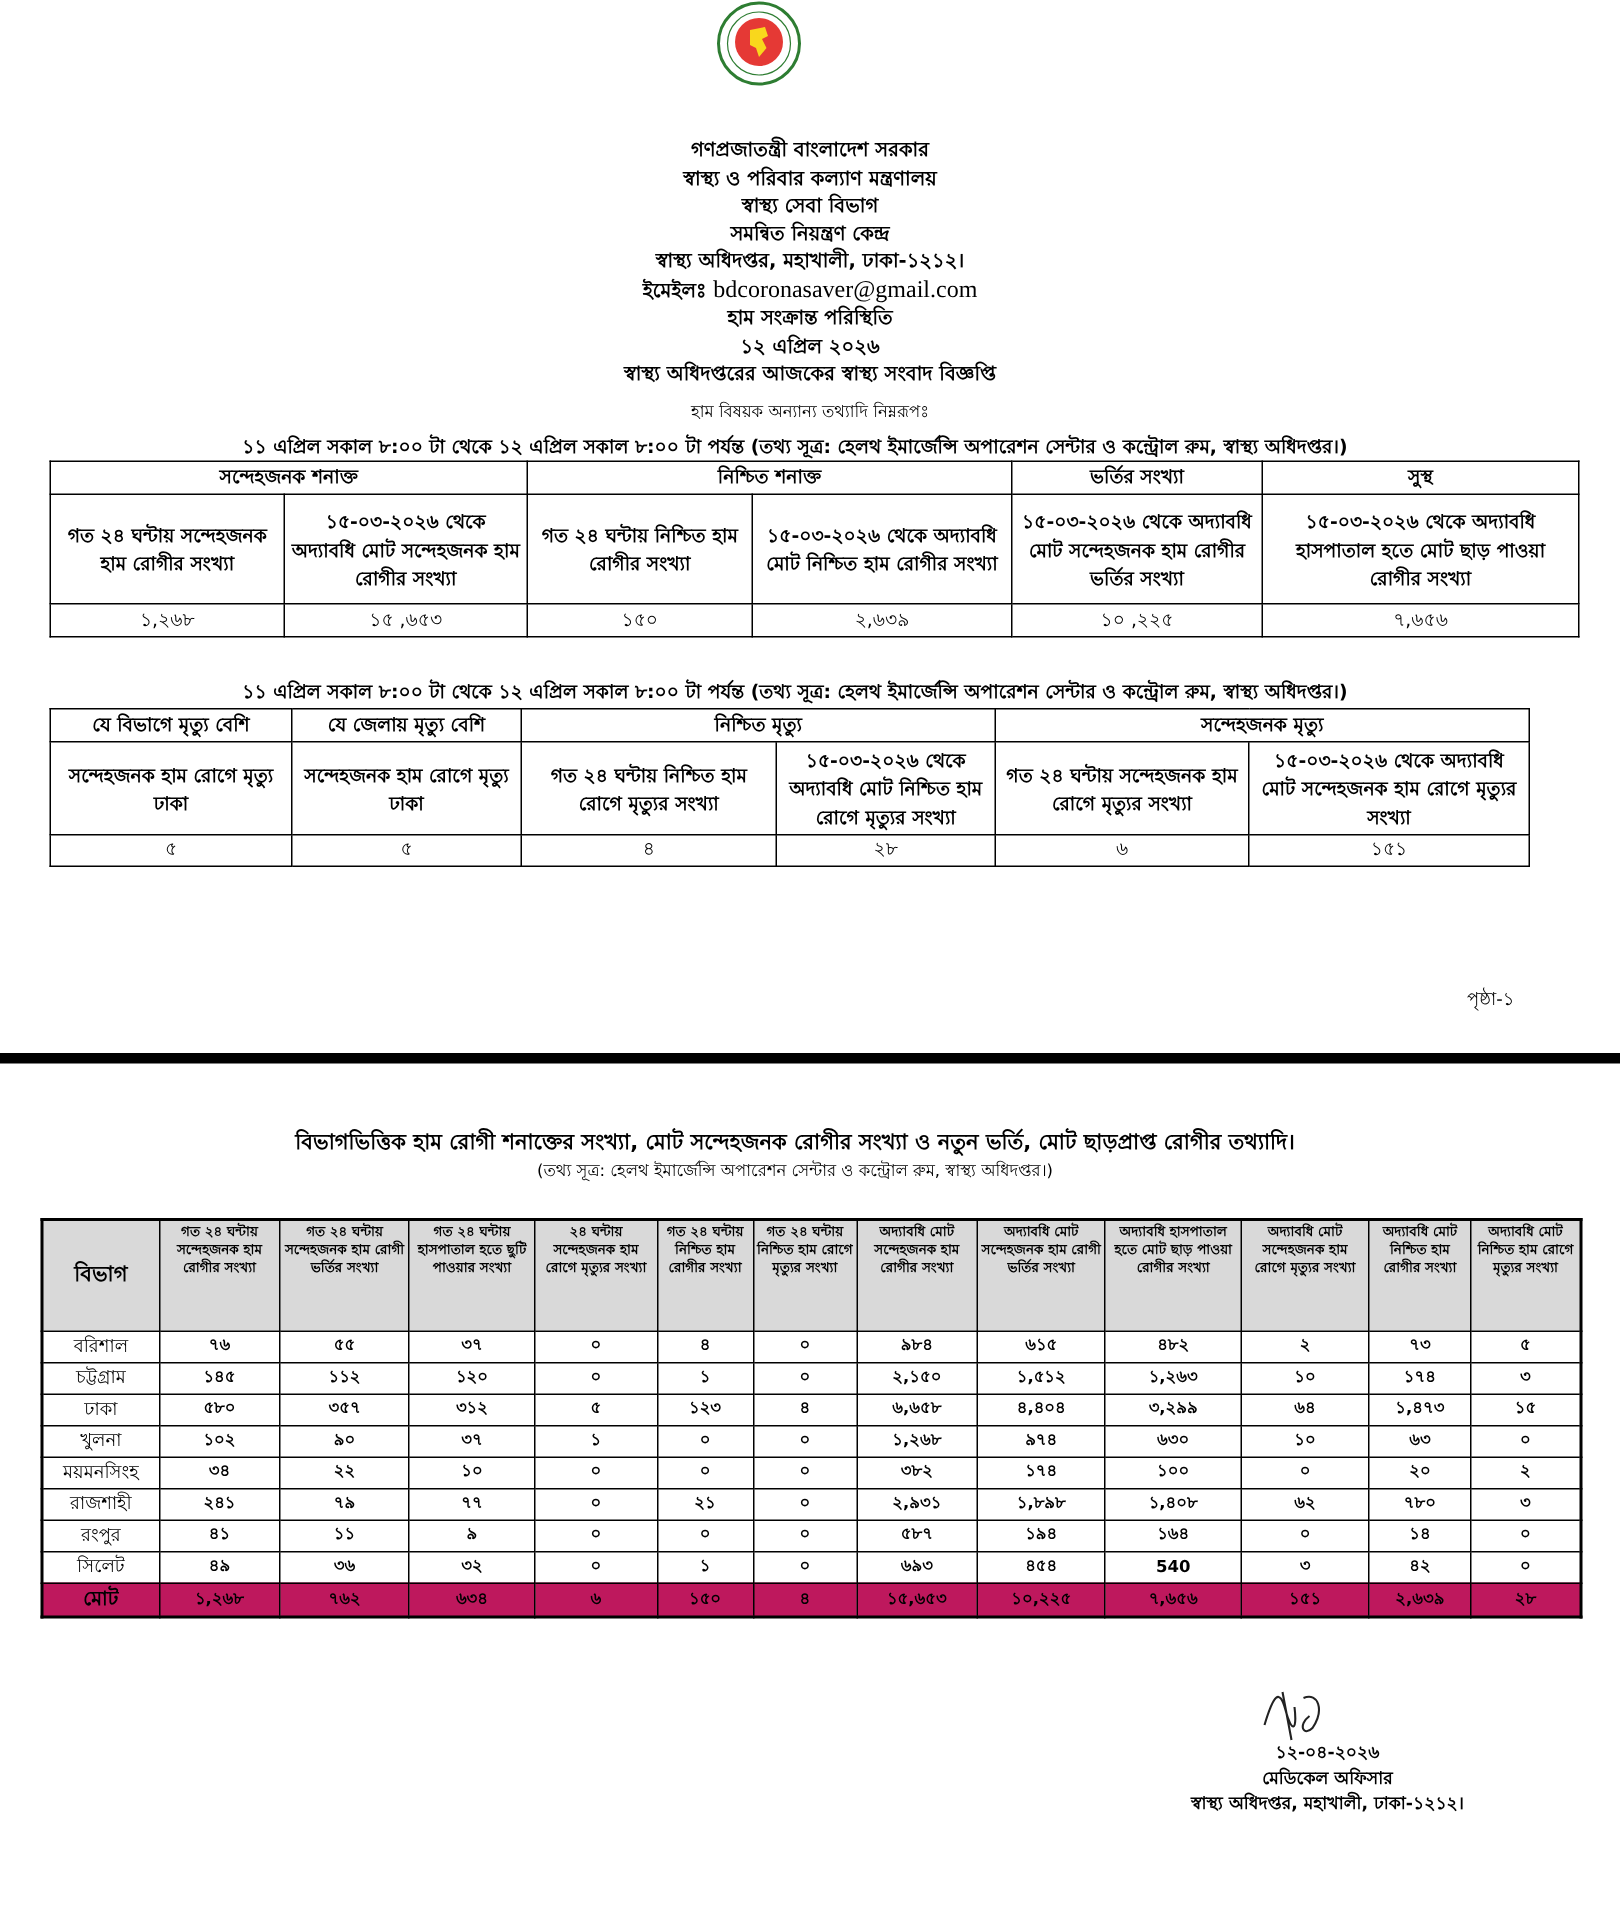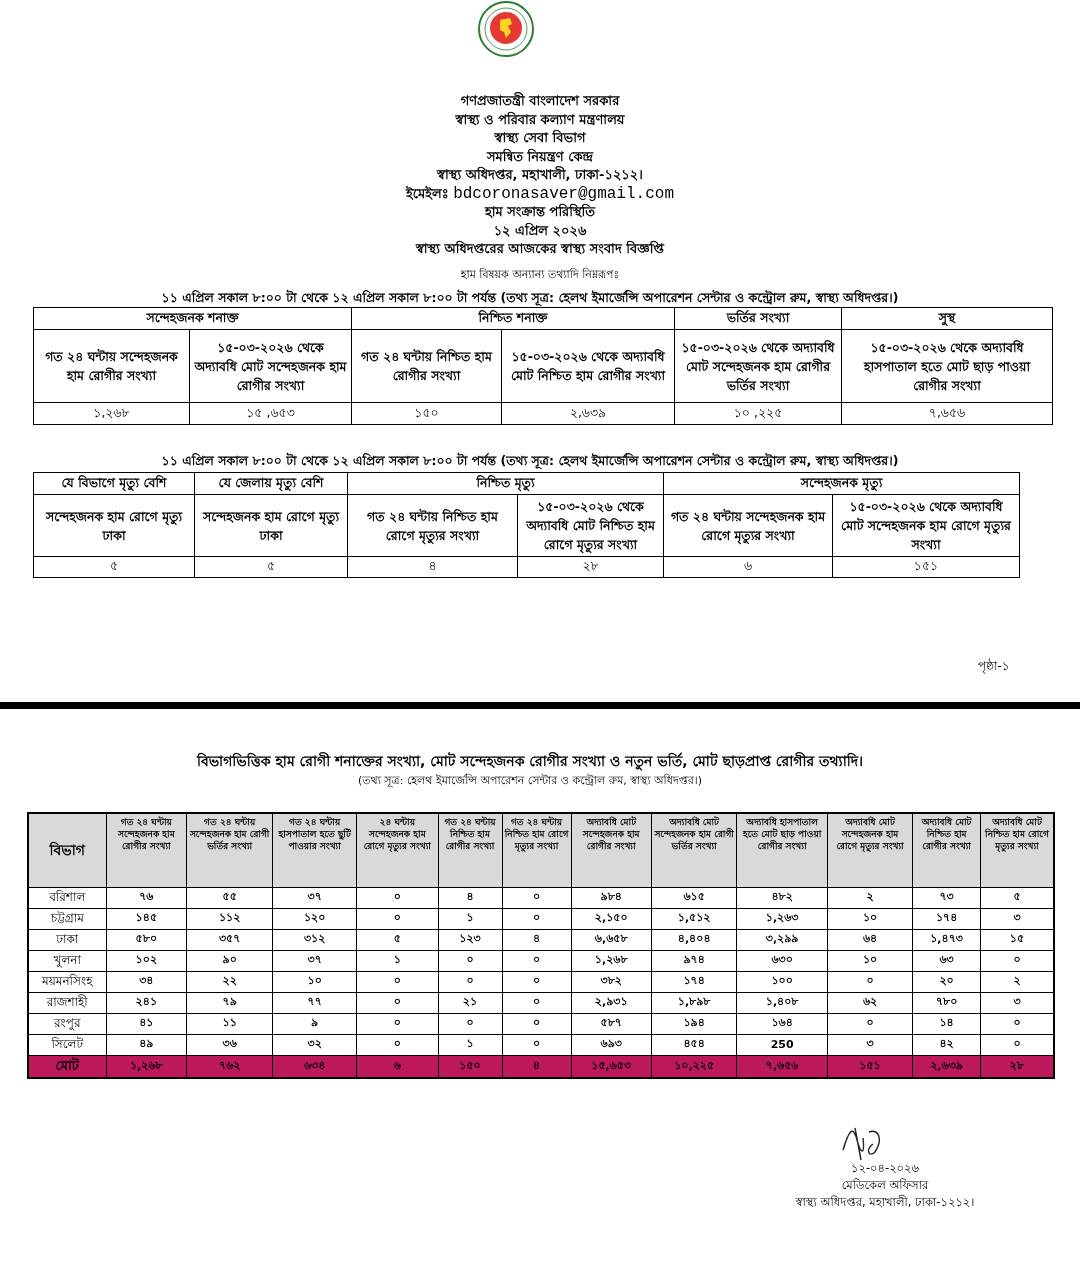--- a/index.html
+++ b/index.html
@@ -1,21 +1,21 @@
 <!DOCTYPE html>
 <html><head>
 <meta charset="utf-8">
 <style>
   * { box-sizing: border-box; margin: 0; padding: 0; }
   body { width: 1080px; height: 1280px; background: #ffffff; font-family: "DejaVu Sans", sans-serif; color: #000; position: relative; overflow: hidden; }
   .page1 { position: absolute; left: 0; top: 0; width: 1080px; height: 700px; }
   .logo { position: absolute; left: 470px; top: 0; width: 72px; height: 58px; }
   .header { position: absolute; top: 60px; left: 0; width: 1080px; text-align: center; font-weight: bold; font-size: 13px; line-height: 18.5px; margin-top: 32px; }
   .header .email-line { font-weight: bold; }
-  .header .email { font-family: Liberation Mono, monospace; font-weight: normal; font-size: 16px; }
+  .header .email { font-family: Liberation Serif, serif; font-weight: normal; font-size: 16px; }
   .sub-note { position: absolute; top: 266px; left: 0; width: 1080px; text-align: center; font-size: 11px; }
   .period { position: absolute; left: 0; width: 1060px; text-align: center; font-weight: bold; font-size: 12.5px; }
   table { border-collapse: collapse; position: absolute; }
   td, th { border: 1px solid #000; text-align: center; vertical-align: middle; font-size: 12px; }
   .t1 { left: 33px; top: 307px; width: 1020px; }
   .t1 th.grp { height: 22px; font-weight: bold; font-size: 12.5px; }
   .t1 td.sub { height: 73px; font-weight: bold; font-size: 12.5px; line-height: 19px; padding: 0 4px; }
   .t1 td.val { height: 22px; font-size: 12.5px; }
   .t2 { left: 33px; top: 472px; width: 987px; border-radius: 11px; }
   .t2 th.grp { height: 22px; font-weight: bold; font-size: 12.5px; }
@@ -26,21 +26,21 @@
   .page2-title { position: absolute; top: 750px; left: 0; width: 1060px; text-align: center; font-weight: bold; font-size: 14px; }
   .page2-src { position: absolute; top: 772px; left: 0; width: 1060px; text-align: center; font-size: 11px; }
   .t3 { left: 27px; top: 812px; width: 1028px; border: 2px solid #000; }
   .t3 th { background: #d9d9d9; font-weight: bold; font-size: 9px; line-height: 12px; height: 74px; vertical-align: top; padding: 2px 2px; }
   .t3 th.first { font-size: 14px; vertical-align: middle; width: 78px; }
   .t3 td { height: 19.5px; font-size: 11px; font-weight: bold; }
   .t3 td.div-name { font-weight: normal; font-size: 12px; }
   .t3 tr.total td { background: #be185d; font-weight: bold; }
   .t3 tr.total td.div-name { font-weight: bold; font-size: 13px; }
   .signature { position: absolute; left: 835px; top: 1120px; width: 60px; height: 45px; }
-  .sign-block { position: absolute; left: 780px; top: 1160px; width: 210px; text-align: center; font-weight: normal; font-size: 11.5px; line-height: 17px; }
+  .sign-block { position: absolute; left: 780px; top: 1160px; width: 210px; text-align: center; font-weight: bold; font-size: 11.5px; line-height: 17px; }
 </style>
 </head>
 <body>
 
 <div class="page1">
   <svg class="logo" viewBox="0 0 72 58">
     <circle cx="36" cy="29" r="27" fill="#fff" stroke="#2e7d32" stroke-width="2"></circle>
     <circle cx="36" cy="29" r="21" fill="none" stroke="#2e7d32" stroke-width="0.8"></circle>
     <circle cx="36" cy="28" r="16" fill="#e53935"></circle>
     <path d="M30 20 L40 18 L42 24 L38 26 L41 32 L36 38 L34 32 L30 30 Z" fill="#f9d71c"></path>
@@ -254,21 +254,21 @@
       <tr>
         <td class="div-name">সিলেট</td>
         <td>৪৯</td>
         <td>৩৬</td>
         <td>৩২</td>
         <td>০</td>
         <td>১</td>
         <td>০</td>
         <td>৬৯৩</td>
         <td>৪৫৪</td>
-        <td>250</td>
+        <td>540</td>
         <td>৩</td>
         <td>৪২</td>
         <td>০</td>
       </tr>
       <tr class="total">
         <td class="div-name">মোট</td>
         <td>১,২৬৮</td>
         <td>৭৬২</td>
         <td>৬৩৪</td>
         <td>৬</td>

